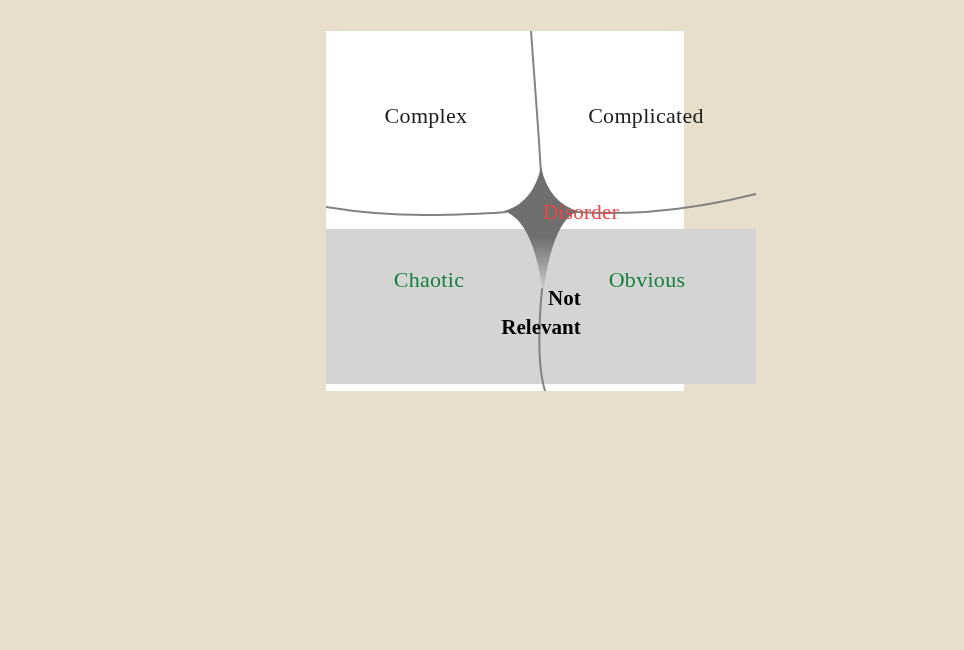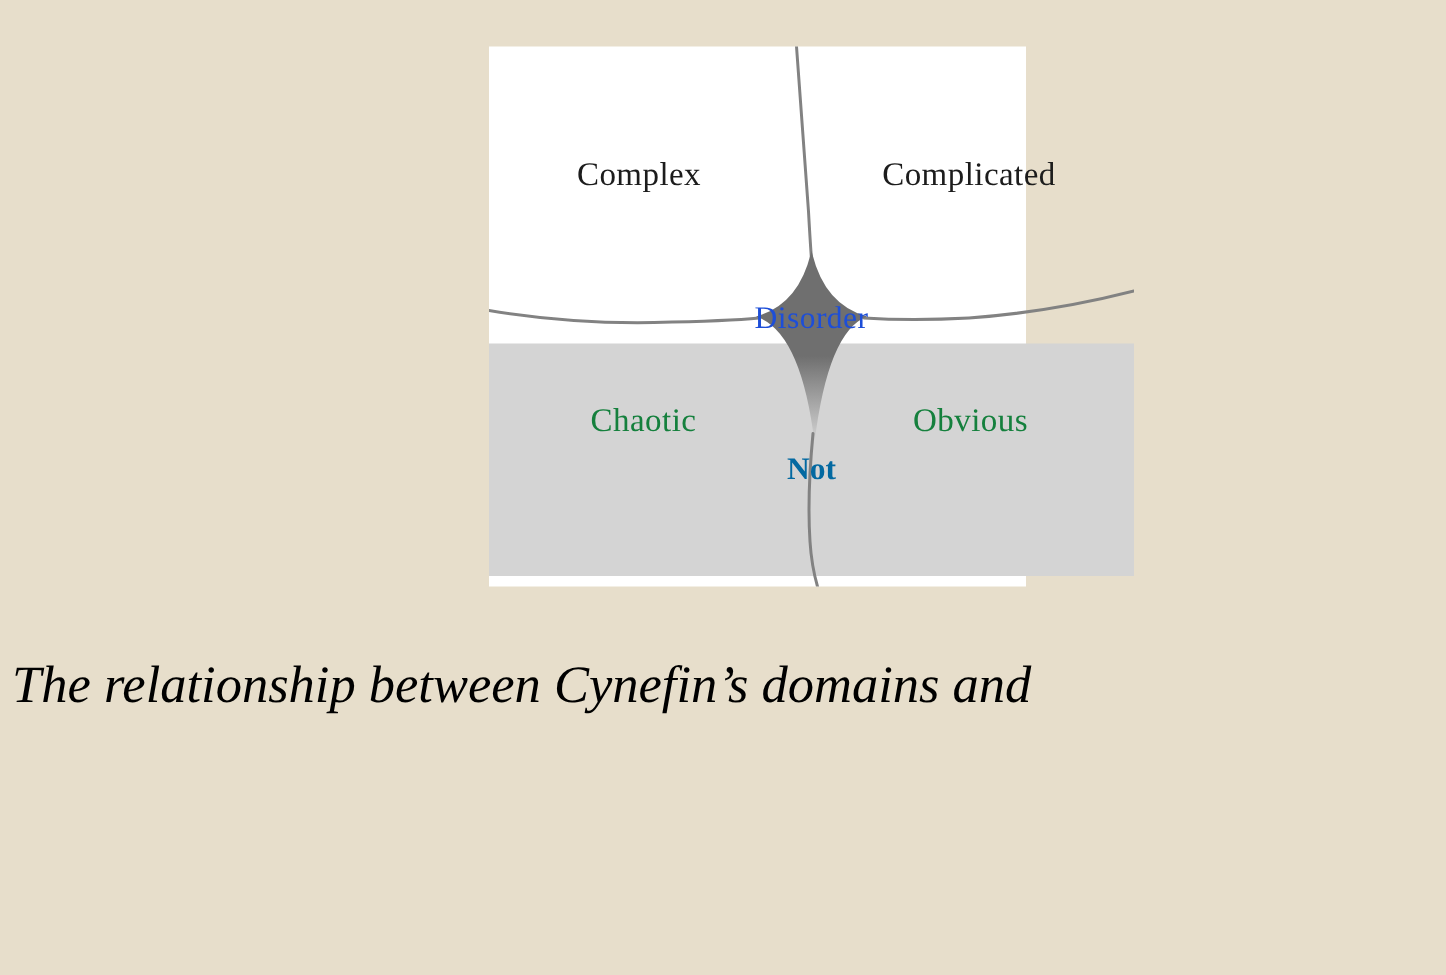--- a/index.html
+++ b/index.html
@@ -32,31 +32,31 @@
   }
   .dlabel {
     position: absolute;
     transform: translate(-50%, -50%);
     white-space: nowrap;
     font-size: 22px;
     color: #1c1c1c;
     letter-spacing: 0.3px;
   }
   .dlabel.muted { color: #15803d; }
-  .dlabel.disorder { font-size: 21px; color: #1d4ed8; }
+  .dlabel.disorder { font-size: 21px; color: #ef4444; margin-left: 40px; }
   .not-relevant {
     position: absolute;
     left: 215px;
     top: 282px;
     transform: translate(-50%, -50%);
     text-align: right;
     font-weight: bold;
     font-size: 21px;
     line-height: 29px;
-    color: #0369a1;
+    color: #000000;
   }
   .not-relevant span { display: block; }
 
   
   .caption-block {
     position: absolute;
     left: 8px;
     top: 426px;
     width: 948px;
   }
@@ -108,20 +108,20 @@
     <div class="dlabel" style="left:320px; top:85px;">Complicated</div>
 
     <div class="dlabel disorder" style="left:215px; top:181px;">Disorder</div>
 
     <div class="dlabel muted" style="left:103px; top:249px;">Chaotic</div>
 
     <div class="dlabel muted" style="left:321px; top:249px;">Obvious</div>
 
     <div class="not-relevant">
       <span>Not</span>
+      <span>Relevant</span>
     </div>
   </div>
 
   <div class="caption-block">
-    <div class="figure-caption-line">The relationship between Cynefin’s domains and</div>
   </div>
 
 </div>
 
 </body></html>

